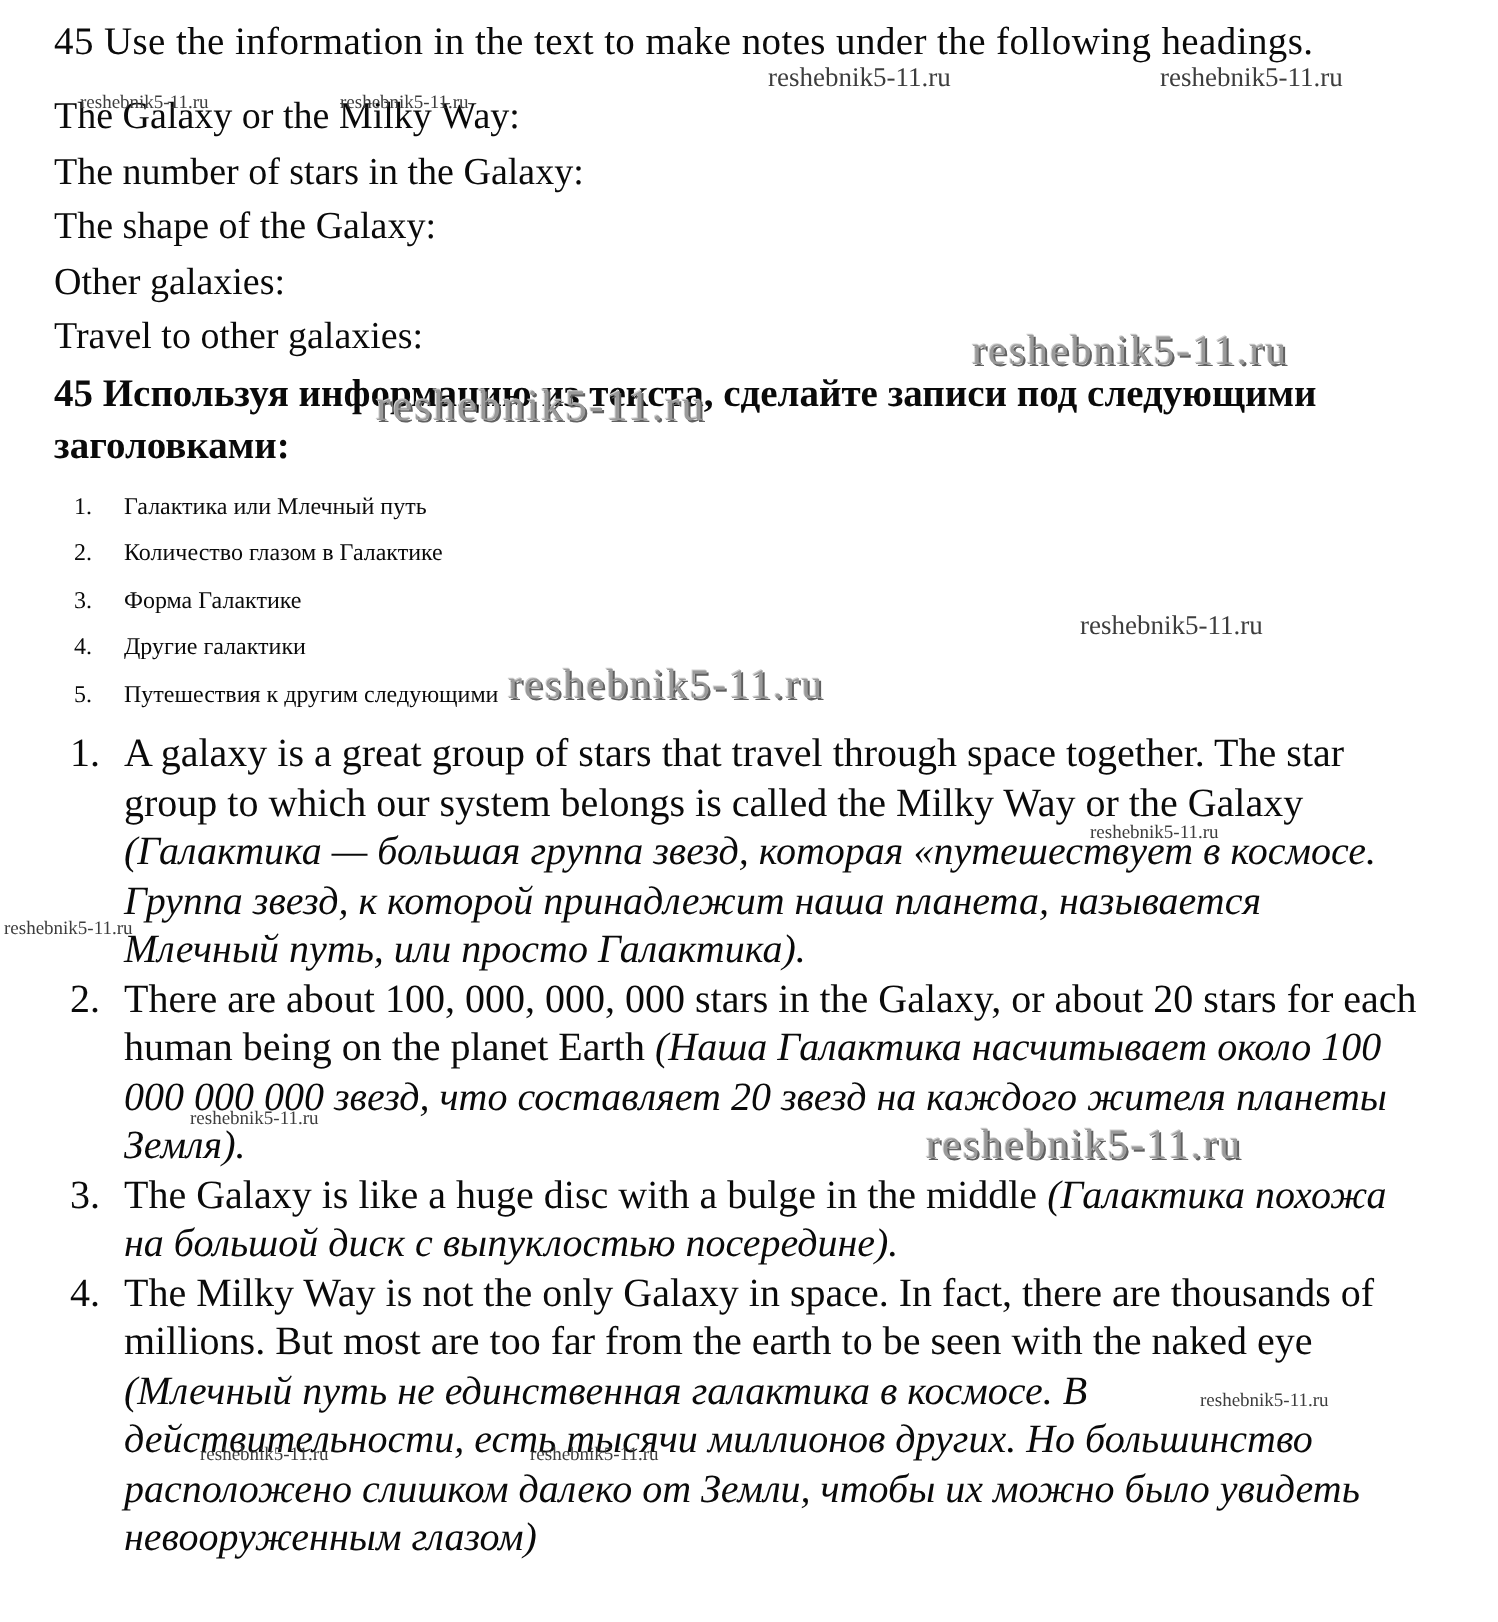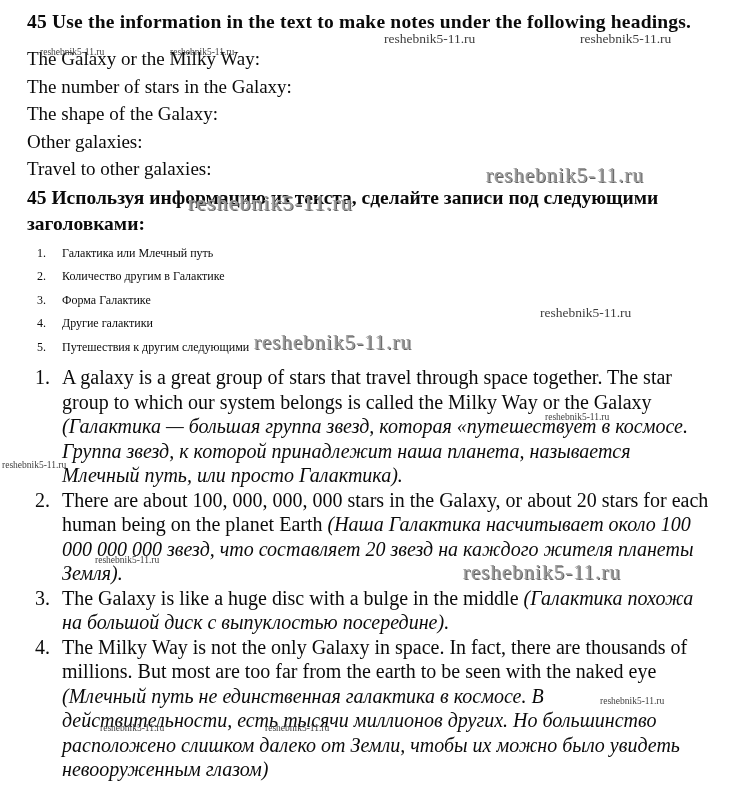--- a/index.html
+++ b/index.html
@@ -5,21 +5,21 @@
   html, body { margin:0; padding:0; background:#ffffff; }
   body {
     width:749px; height:811px; position:relative; overflow:hidden;
     font-family:"Liberation Serif", serif; color:#0a0a0a;
   }
   .page {
     position:relative; box-sizing:border-box;
     width:749px; height:811px;
     padding:7px 40px 0 27px;
   }
-  .h-en { font-weight:bold; font-size:19.5px; line-height:29px; letter-spacing:0.2px; }
+  .h-en { font-weight:normal; font-size:19.5px; line-height:29px; letter-spacing:0.2px; }
   .h-line { white-space:nowrap; }
   .note-lines { margin-top:9px; }
   .note-line { font-size:19px; line-height:27.5px; }
   .h-ru { font-weight:bold; font-size:19.5px; line-height:26px; margin-top:2px; max-width:660px; }
   ol.ru-list {
     list-style:none; counter-reset:n; margin:5px 0 0 0; padding:0 0 0 35px;
     font-size:12px; line-height:23.5px;
   }
   ol.ru-list li { counter-increment:n; position:relative; }
   ol.ru-list li::before { content:counter(n) ". "; position:absolute; left:-25px; }
@@ -56,21 +56,21 @@
     <div class="note-line">The number of stars in the Galaxy:</div>
     <div class="note-line">The shape of the Galaxy:</div>
     <div class="note-line">Other galaxies:</div>
     <div class="note-line">Travel to other galaxies:</div>
   </div>
 
   <div class="h-ru">45 Используя информацию из текста, сделайте записи под следующими заголовками:</div>
 
   <ol class="ru-list">
     <li>Галактика или Млечный путь</li>
-    <li>Количество другим в Галактике</li>
+    <li>Количество глазом в Галактике</li>
     <li>Форма Галактике</li>
     <li>Другие галактики</li>
     <li>Путешествия к другим следующими</li>
   </ol>
 
   <ol class="ans-list">
     <li><span>A galaxy is a great group of stars that travel through space together. The star group to which our system belongs is called the Milky Way or the Galaxy </span><span class="ru-it">(Галактика — большая группа звезд, которая «путешествует в космосе. Группа звезд, к которой принадлежит наша планета, называется Млечный путь, или просто Галактика).</span></li>
     <li><span>There are about 100, 000, 000, 000 stars in the Galaxy, or about 20 stars for each human being on the planet Earth </span><span class="ru-it">(Наша Галактика насчитывает около 100 000 000 000 звезд, что составляет 20 звезд на каждого жителя планеты Земля).</span></li>
     <li><span>The Galaxy is like a huge disc with a bulge in the middle </span><span class="ru-it">(Галактика похожа на большой диск с выпуклостью посередине).</span></li>
     <li><span>The Milky Way is not the only Galaxy in space. In fact, there are thousands of millions. But most are too far from the earth to be seen with the naked eye </span><span class="ru-it">(Млечный путь не единственная галактика в космосе. В действительности, есть тысячи миллионов других. Но большинство расположено слишком далеко от Земли, чтобы их можно было увидеть невооруженным глазом)</span></li>

